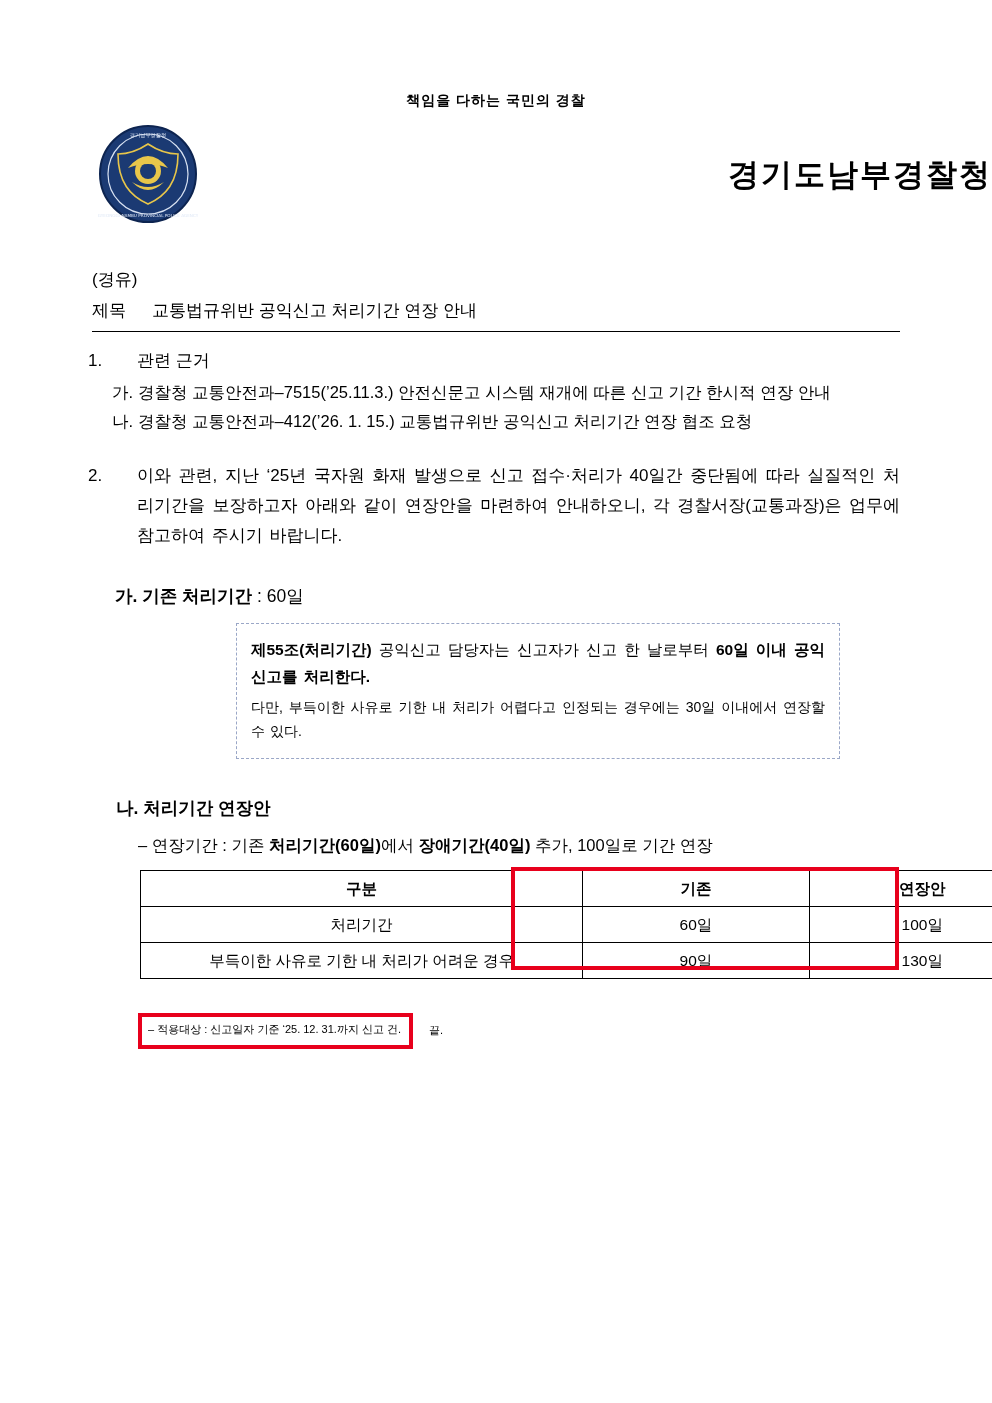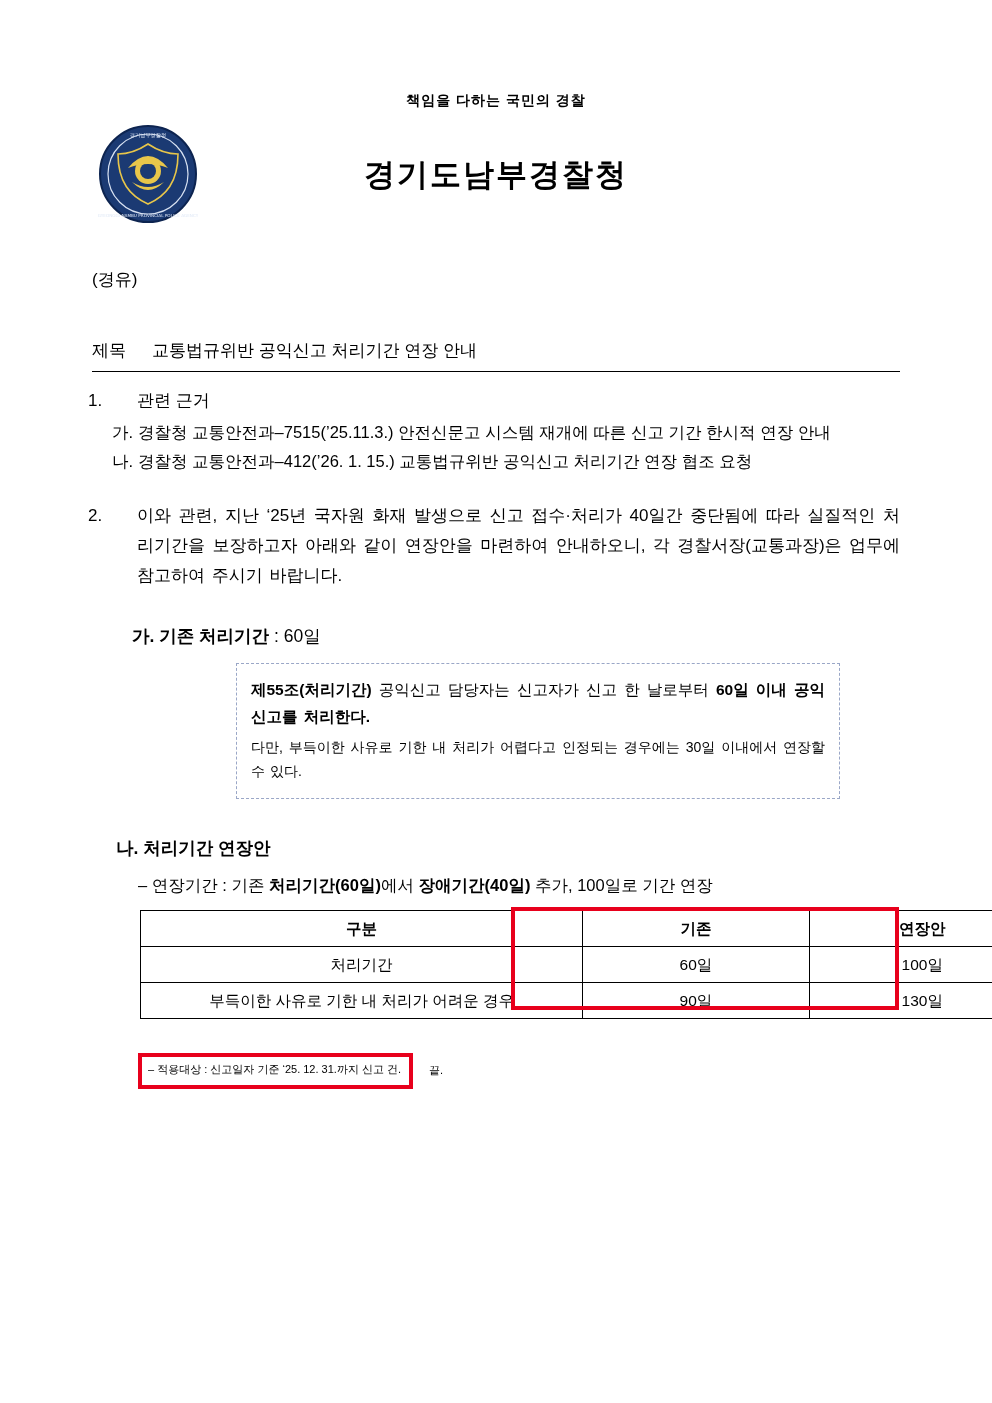--- a/index.html
+++ b/index.html
@@ -38,42 +38,41 @@
   }
   .emblem {
     position: absolute;
     left: 98px;
     top: 0px;
     width: 100px;
     height: 100px;
   }
   .emblem svg { display:block; }
   .org-title {
-    text-align: center;
+    text-align: right;
     font-size: 31px;
     font-weight: bold;
     letter-spacing: 2px;
     padding-top: 30px;
   }
 
   
   .addr {
     margin: 40px 92px 0 92px;
     font-size: 17px;
     line-height: 1.85;
   }
   .addr .lbl {
     display: inline-block;
     min-width: 46px;
   }
   .addr .gap { display:inline-block; width: 14px; }
   .subject-line {
     border-bottom: 1.6px solid #000;
     padding-bottom: 4px;
-    margin-top: 40px;
   }
 
   
   .body {
     margin: 14px 92px 0 88px;
     font-size: 17px;
     line-height: 1.75;
   }
   .num-item {
     display: flex;
@@ -103,21 +102,21 @@
     margin-top: 26px;
   }
   .para2 .content {
     text-align: justify;
     text-justify: inter-word;
     word-spacing: 2px;
   }
 
   .ga-head {
     margin-top: 30px;
-    margin-left: 44px;
+    margin-left: 27px;
     font-size: 17.5px;
     font-weight: bold;
   }
   .ga-head .normal { font-weight: normal; }
 
   
   .quote-box {
     margin: 12px 60px 0 148px;
     border: 1px dashed #9aa7c7;
     padding: 12px 14px 14px 14px;

